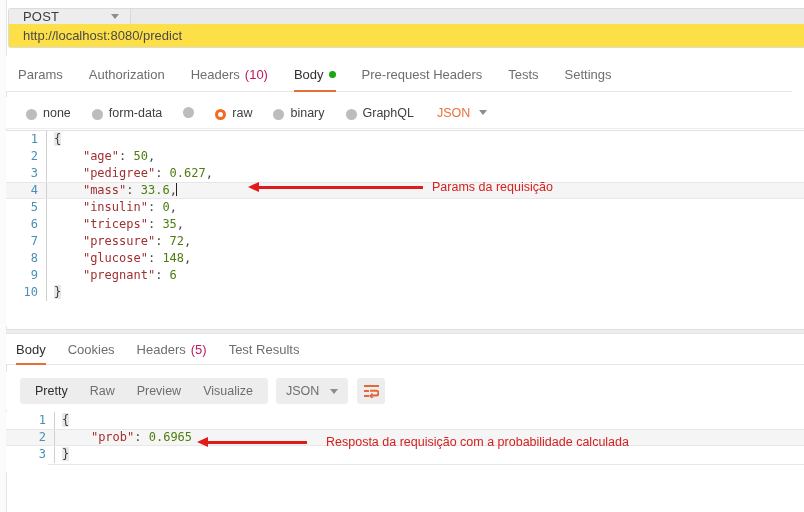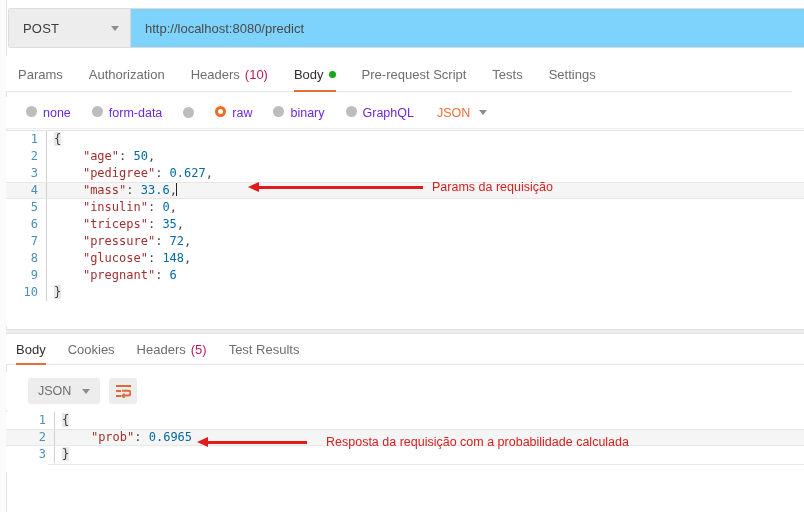--- a/index.html
+++ b/index.html
@@ -39,20 +39,21 @@
     left: 8px; top: 8px;
     right: 0;
     height: 40px;
     display: flex;
     align-items: stretch;
     background: #eaeaea;
     border: 1px solid #dcdcdc;
     border-right: none;
     border-radius: 3px 0 0 3px;
     box-sizing: border-box;
+    flex-direction: column;
   }
   .method-select {
     width: 122px;
     display: flex;
     align-items: center;
     justify-content: space-between;
     padding: 0 11px 0 14px;
     background: #ededed;
     border-right: 1px solid #d8d8d8;
     box-sizing: border-box;
@@ -70,21 +71,21 @@
     border-top: 5px solid #8d8d8d;
     display: inline-block;
   }
   .url-input {
     flex: 1;
     display: flex;
     align-items: center;
     padding-left: 14px;
     font-size: 13px;
     color: #4a4a4a;
-    background: #7dd3fc;
+    background: #fde047;
     cursor: text;
   }
 
   
   .req-tabs {
     position: absolute;
     left: 6px; top: 56px;
     right: 12px; height: 36px;
     display: flex;
     align-items: flex-end;
@@ -128,25 +129,25 @@
     right: 0; height: 32px;
     display: flex;
     align-items: center;
     padding-left: 20px;
     box-sizing: border-box;
     background: #fff;
     border-bottom: 1px solid #ededed;
   }
   .radio-opt {
     display: flex;
-    align-items: flex-start;
+    align-items: flex-end;
     gap: 6px;
     margin-right: 21px;
     font-size: 12.5px;
-    color: #6d28d9;
+    color: #404040;
     cursor: pointer;
     white-space: nowrap;
   }
   .radio-mark {
     width: 11px; height: 11px;
     border-radius: 50%;
     background: #bdbdbd;
     flex: none;
   }
   .radio-opt.selected .radio-mark {
@@ -207,21 +208,21 @@
     flex: none;
     user-select: none;
   }
   .code-txt {
     padding-left: 7px;
     border-left: 1px solid #d0d0d0;
     color: #333;
     flex: 1;
   }
   .k-str { color: #a03030; }
-  .k-num { color: #0369a1; }
+  .k-num { color: #4d7c0f; }
   .k-punc { color: #444; }
   .brace { color: #3b3b3b; background: #e8e8e8; }
   .caret-bar {
     display: inline-block;
     width: 1px;
     height: 13px;
     background: #222;
     vertical-align: -2px;
     margin-left: -1px;
   }
@@ -366,21 +367,21 @@
     </div>
     <div class="tab">
       <span>Headers</span>
       <span class="count">(10)</span>
     </div>
     <div class="tab active">
       <span>Body</span>
       <span class="dot-green"></span>
     </div>
     <div class="tab">
-      <span>Pre-request Script</span>
+      <span>Pre-request Headers</span>
     </div>
     <div class="tab">
       <span>Tests</span>
     </div>
     <div class="tab">
       <span>Settings</span>
     </div>
   </div>
 
   <div class="bodytype-row">
@@ -474,20 +475,26 @@
     <div class="tab">
       <span>Headers</span>
       <span class="count">(5)</span>
     </div>
     <div class="tab">
       <span>Test Results</span>
     </div>
   </div>
 
   <div class="res-toolbar">
+    <div class="seg">
+      <span class="seg-item active">Pretty</span>
+      <span class="seg-item">Raw</span>
+      <span class="seg-item">Preview</span>
+      <span class="seg-item">Visualize</span>
+    </div>
     <div class="fmt-select">
       <span class="lbl">JSON</span>
       <span class="caret"></span>
     </div>
     <div class="wrap-btn">
       <svg width="15" height="13" viewBox="0 0 15 13">
         <rect x="0" y="0" width="15" height="2" fill="#e0693a"></rect>
         <rect x="0" y="5" width="5" height="2" fill="#e0693a"></rect>
         <rect x="0" y="10" width="5" height="2" fill="#e0693a"></rect>
         <path d="M6 5.8 h6.2 a2.3 2.3 0 0 1 0 4.6 H7.2" fill="none" stroke="#e0693a" stroke-width="2"></path>

